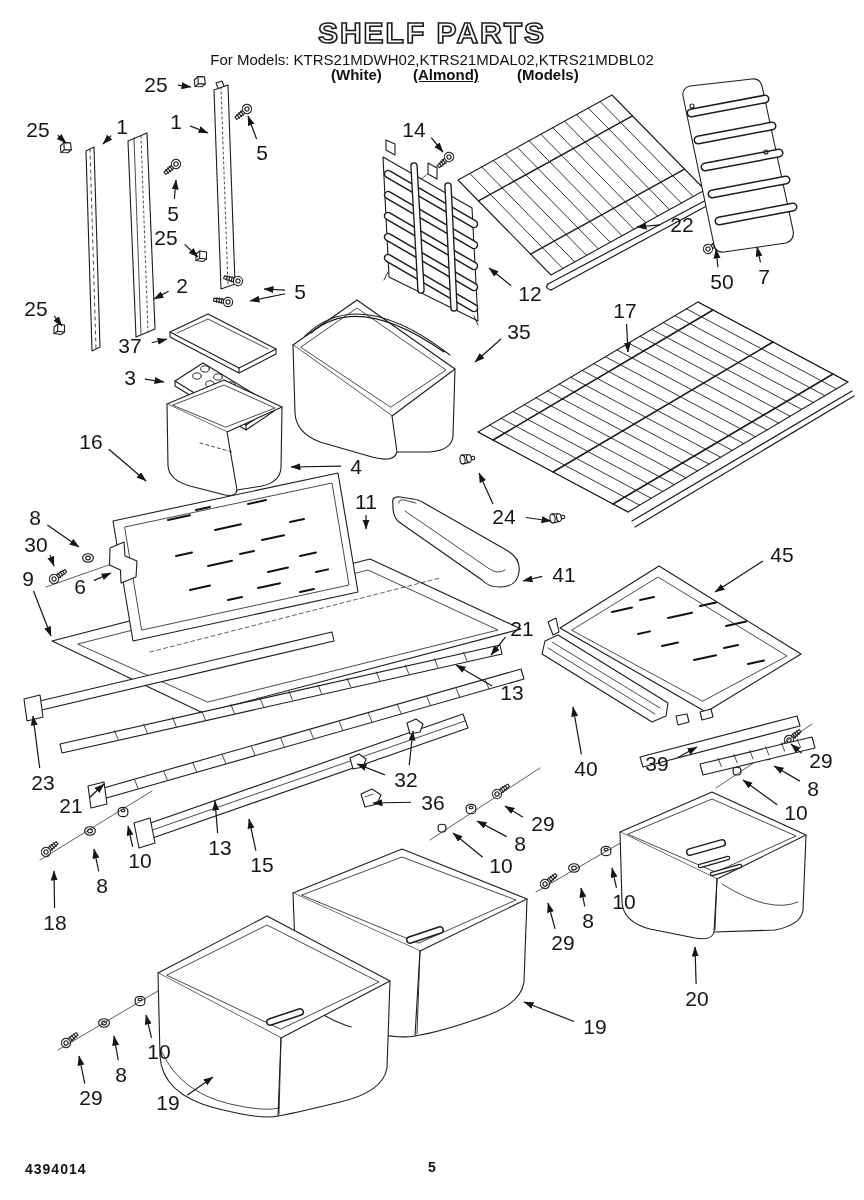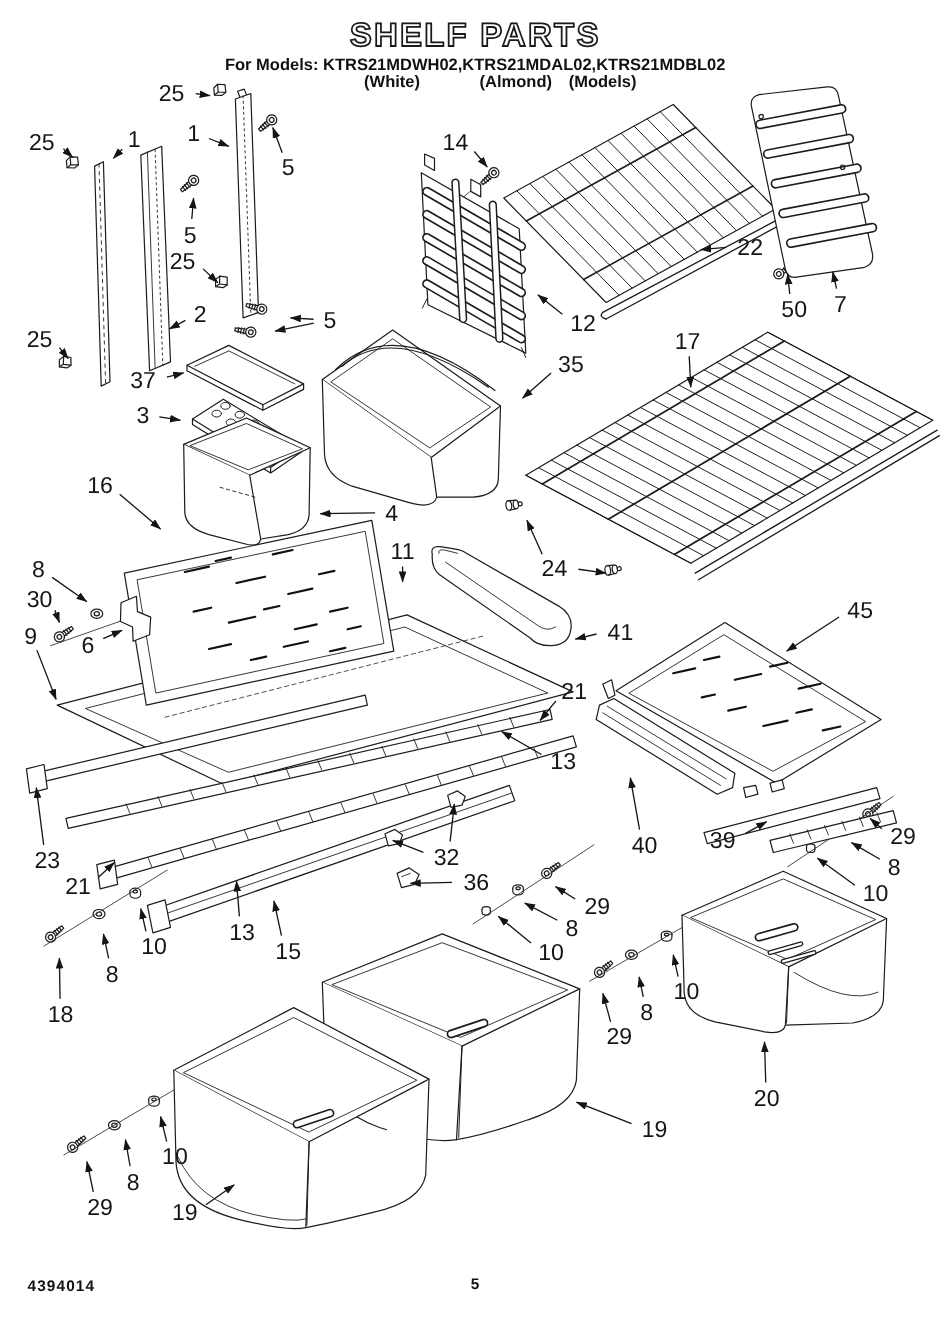--- a/index.html
+++ b/index.html
@@ -2,24 +2,24 @@
 <html><head>
 <meta charset="utf-8">
 <style>
   html,body{margin:0;padding:0;background:#e8e8e8;}
   .page{position:relative;width:864px;height:1200px;background:#fff;margin:0 auto;overflow:hidden;
         font-family:"Liberation Sans",sans-serif;color:#111;padding-left:43px;}
   svg.diagram{position:absolute;left:0;top:0;}
   .hdr{position:absolute;left:0;top:0;width:864px;text-align:center;z-index:3;}
   .title{margin-top:16px;font-size:30px;font-weight:700;letter-spacing:2px;color:#fff;
          -webkit-text-stroke:1.6px #1a1a1a;text-shadow:0 0 1px #1a1a1a;}
-  .models{margin-top:1px;font-size:15px;font-weight:700;letter-spacing:0;}
+  .models{margin-top:1px;font-size:15px;font-weight:400;letter-spacing:0;}
   .finishes{position:absolute;top:66px;left:0;width:733px;height:18px;font-size:15px;font-weight:700;}
   .finishes span{position:absolute;top:0;}
-  .fin0{left:331px;} .fin1{left:436px;} .fin2{left:517px;}
+  .fin0{left:331px;} .fin1{left:413px;text-decoration:underline;} .fin2{left:517px;}
   .ftr{position:absolute;font-size:14px;font-weight:700;z-index:3;}
   .doc{left:25px;top:1161px;letter-spacing:1px;text-align:center;}
   .pg{left:428px;top:1159px;}
   text.callout{font:400 21px "Liberation Sans",sans-serif;fill:#151515;}
 </style>
 </head>
 <body>
 
 <div class="page">
 

